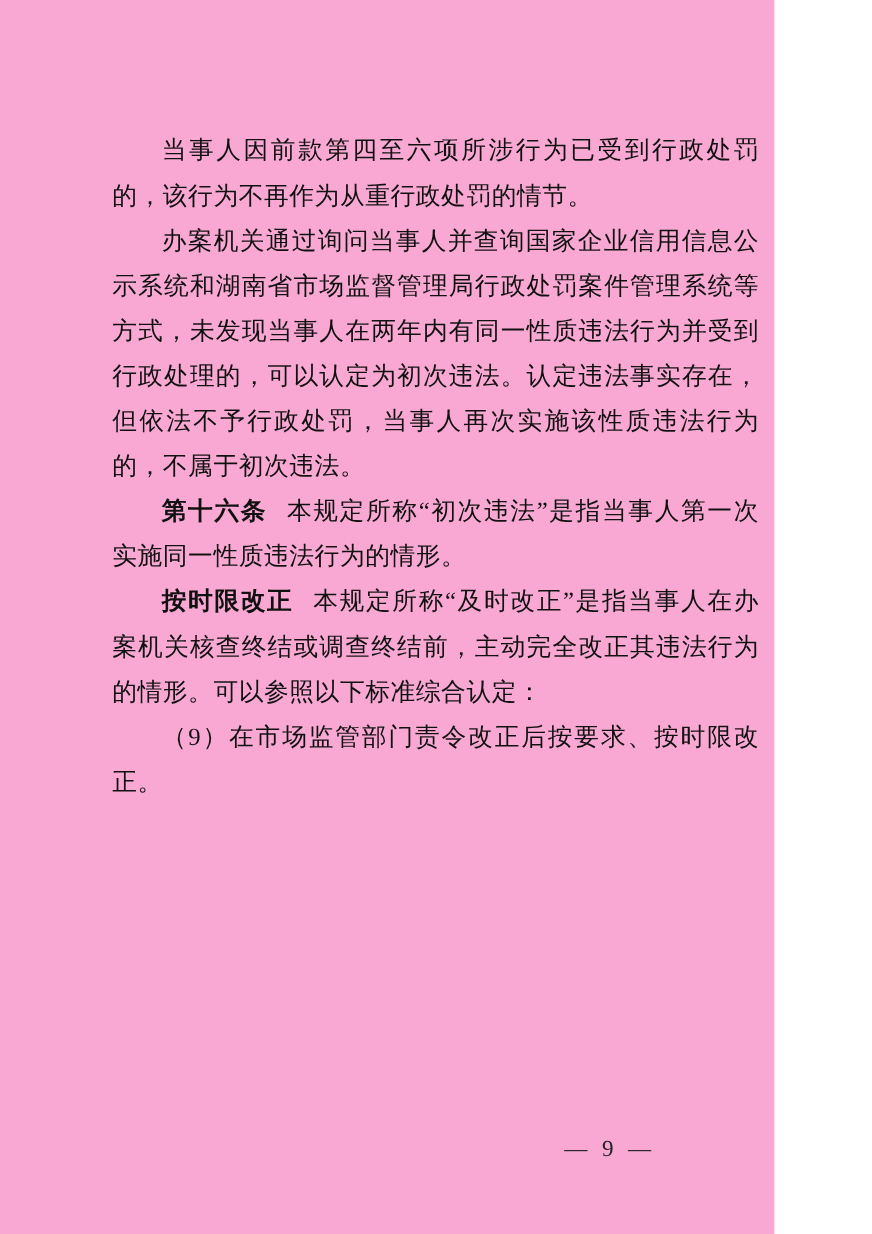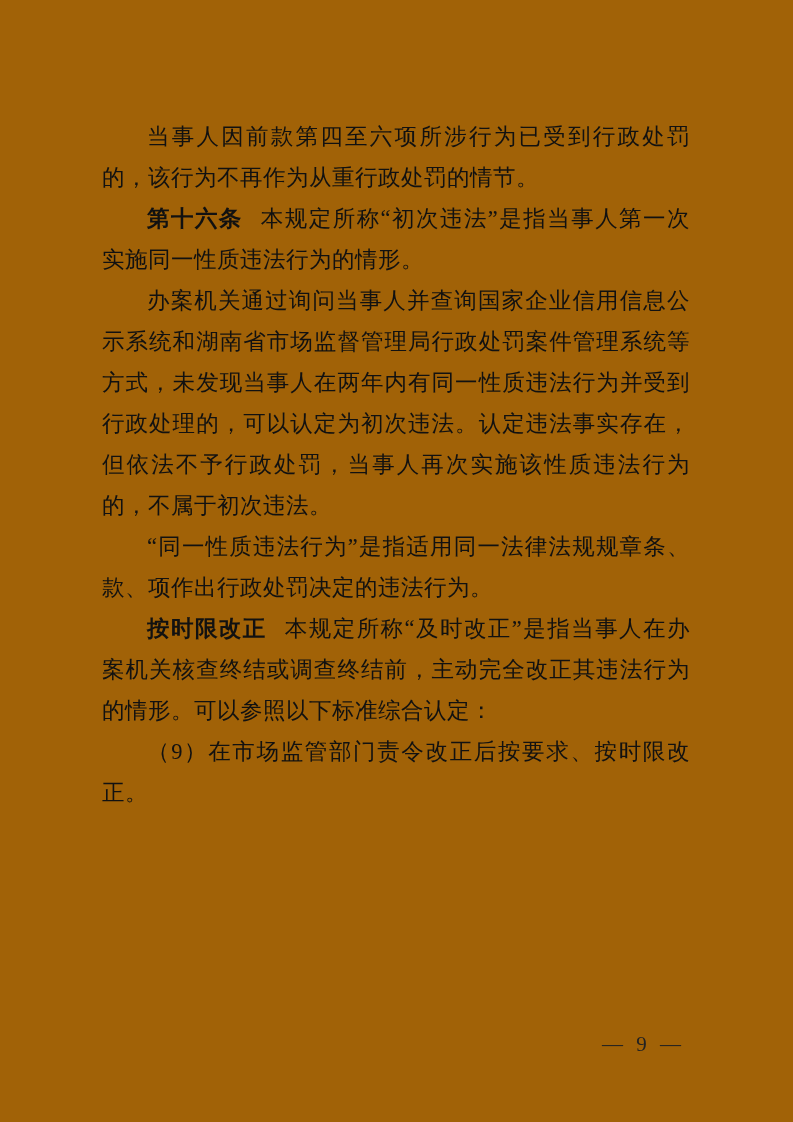--- a/index.html
+++ b/index.html
@@ -12,23 +12,23 @@
     height: 1122px;
     position: relative;
     font-family: "Liberation Serif", "DejaVu Serif", serif;
     color: #111111;
     overflow: hidden;
   }
   .page {
     position: absolute;
     left: 0;
     top: 0;
-    width: 793px;
+    width: 704px;
     height: 1122px;
-    background: #a16207;
+    background: #f9a8d4;
   }
   .content {
     position: absolute;
     left: 102px;
     top: 116px;
     width: 588px;
   }
   .content p {
     margin: 0;
     padding: 0;
@@ -53,20 +53,19 @@
     color: #222222;
     font-family: "Liberation Serif", "DejaVu Serif", serif;
   }
 </style>
 </head>
 <body>
 
 <div class="page">
   <div class="content">
     <p>当事人因前款第四至六项所涉行为已受到行政处罚的，该行为不再作为从重行政处罚的情节。</p>
+    <p>办案机关通过询问当事人并查询国家企业信用信息公示系统和湖南省市场监督管理局行政处罚案件管理系统等方式，未发现当事人在两年内有同一性质违法行为并受到行政处理的，可以认定为初次违法。认定违法事实存在，但依法不予行政处罚，当事人再次实施该性质违法行为的，不属于初次违法。</p>
     <p><span class="article-term">第十六条</span><span>本规定所称“初次违法”是指当事人第一次实施同一性质违法行为的情形。</span></p>
-    <p>办案机关通过询问当事人并查询国家企业信用信息公示系统和湖南省市场监督管理局行政处罚案件管理系统等方式，未发现当事人在两年内有同一性质违法行为并受到行政处理的，可以认定为初次违法。认定违法事实存在，但依法不予行政处罚，当事人再次实施该性质违法行为的，不属于初次违法。</p>
-    <p>“同一性质违法行为”是指适用同一法律法规规章条、款、项作出行政处罚决定的违法行为。</p>
     <p><span class="article-term">按时限改正</span><span>本规定所称“及时改正”是指当事人在办案机关核查终结或调查终结前，主动完全改正其违法行为的情形。可以参照以下标准综合认定：</span></p>
     <p>（9）在市场监管部门责令改正后按要求、按时限改正。</p>
   </div>
   <div class="page-number">— 9 —</div>
 </div>
 
 </body></html>

